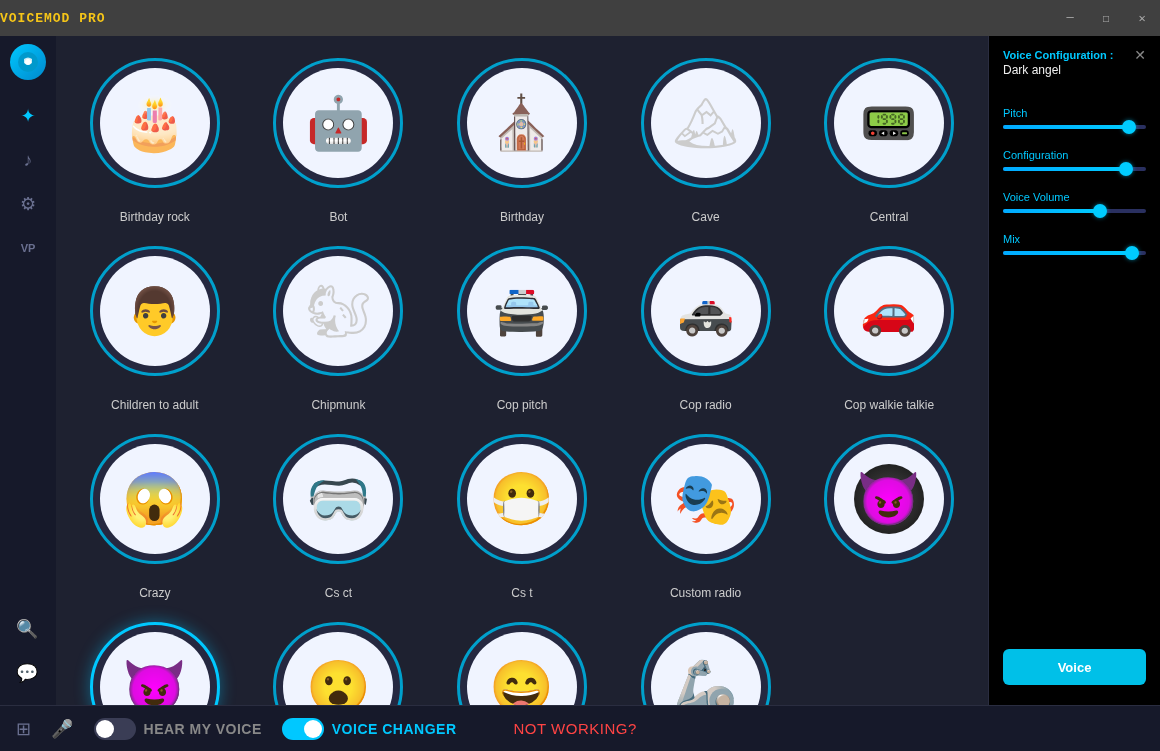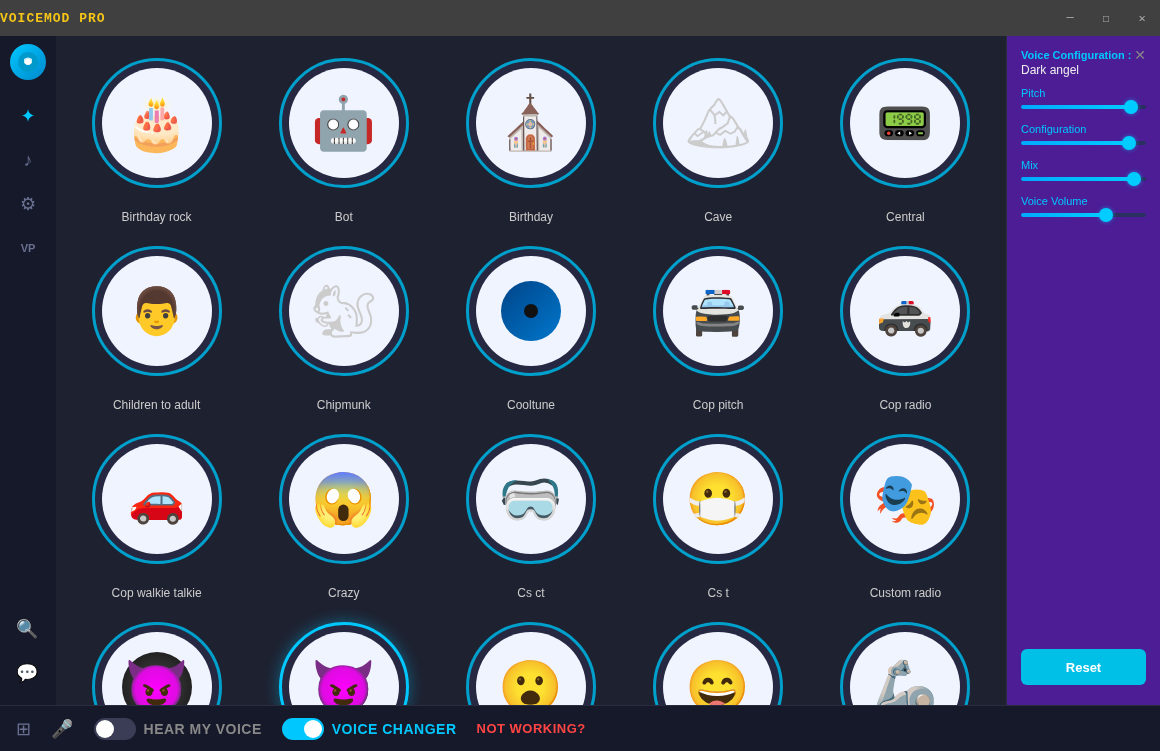--- a/index.html
+++ b/index.html
@@ -160,22 +160,22 @@
     }
     .voice-label {
       margin-top: 22px;
       font-size: 12px;
       color: #ccc;
       text-align: left;
     }
 
     
     .right-panel {
-      width: 154px;
-      background: #4c1d95;
+      width: 172px;
+      background: #000000;
       border-left: 1px solid #2a2d40;
       display: flex;
       flex-direction: column;
       padding: 12px 14px;
       flex-shrink: 0;
     }
     .right-panel-header {
       display: flex;
       justify-content: space-between;
       align-items: flex-start;
@@ -195,20 +195,21 @@
     }
     .close-btn {
       color: #888;
       cursor: pointer;
       font-size: 14px;
       line-height: 1;
     }
 
     .slider-section {
       margin-bottom: 14px;
+      margin-top: 20px;
     }
     .slider-label {
       color: #00c8ff;
       font-size: 11px;
       margin-bottom: 6px;
     }
     .slider-track {
       width: 100%;
       height: 4px;
       background: #2a3060;
@@ -297,24 +298,25 @@
       border-radius: 50%;
       background: #fff;
       position: absolute;
       top: 2px;
       transition: left 0.2s;
     }
     .toggle.off .toggle-knob { left: 2px; }
     .toggle.on .toggle-knob { left: 22px; }
 
     .not-working {
-      font-size: 13px;
-      font-weight: 700;
+      font-size: 15px;
+      font-weight: 400;
       color: #ff4444;
       letter-spacing: 0.5px;
+      margin-left: 37px;
     }
 
     
     .voice-item.selected .voice-circle-outer {
       border-color: #00c8ff;
       box-shadow: 0 0 16px #00c8ff66;
     }
   </style>
 </head>
 <body>
@@ -414,30 +416,20 @@
             <div class="voice-circle-outer">
               <div class="voice-circle-inner">
                 <div style="font-size:52px;">🐿</div>
               </div>
             </div>
             <div class="voice-label">Chipmunk</div>
           </div>
           <div class="voice-item">
             <div class="voice-circle-outer">
               <div class="voice-circle-inner">
-                <div style="width:60px;height:60px;border-radius:50%;background:linear-gradient(135deg,#004488,#0077cc);display:flex;align-items:center;justify-content:center;">
-                  <div style="width:14px;height:14px;border-radius:50%;background:#111;"></div>
-                </div>
-              </div>
-            </div>
-            <div class="voice-label">Cooltune</div>
-          </div>
-          <div class="voice-item">
-            <div class="voice-circle-outer">
-              <div class="voice-circle-inner">
                 <div style="font-size:46px;">🚔</div>
               </div>
             </div>
             <div class="voice-label">Cop pitch</div>
           </div>
           <div class="voice-item">
             <div class="voice-circle-outer">
               <div class="voice-circle-inner">
                 <div style="font-size:46px;">🚓</div>
               </div>
@@ -540,38 +532,38 @@
             </div>
           </div>
           <div class="slider-section">
             <div class="slider-label">Configuration</div>
             <div class="slider-track">
               <div class="slider-fill" style="width: 88%;"></div>
               <div class="slider-thumb" style="left: calc(86% - 7px);"></div>
             </div>
           </div>
           <div class="slider-section">
+            <div class="slider-label">Voice Volume</div>
+            <div class="slider-track">
+              <div class="slider-fill" style="width: 70%;"></div>
+              <div class="slider-thumb" style="left: calc(68% - 7px);"></div>
+            </div>
+          </div>
+          <div class="slider-section">
             <div class="slider-label">Mix</div>
             <div class="slider-track">
               <div class="slider-fill" style="width: 92%;"></div>
               <div class="slider-thumb" style="left: calc(90% - 7px);"></div>
             </div>
           </div>
-          <div class="slider-section">
-            <div class="slider-label">Voice Volume</div>
-            <div class="slider-track">
-              <div class="slider-fill" style="width: 70%;"></div>
-              <div class="slider-thumb" style="left: calc(68% - 7px);"></div>
-            </div>
-          </div>
         </div>
 
       <div class="right-panel-spacer"></div>
 
-      <button class="panel-btn reset">Reset</button>
+      <button class="panel-btn reset">Voice</button>
     </div>
 
   </div>
 </div>
 
 <div class="bottom-bar">
   <div class="bottom-icon">⊞</div>
   <div class="bottom-icon muted">🎤</div>
 
   <div class="toggle-group">

